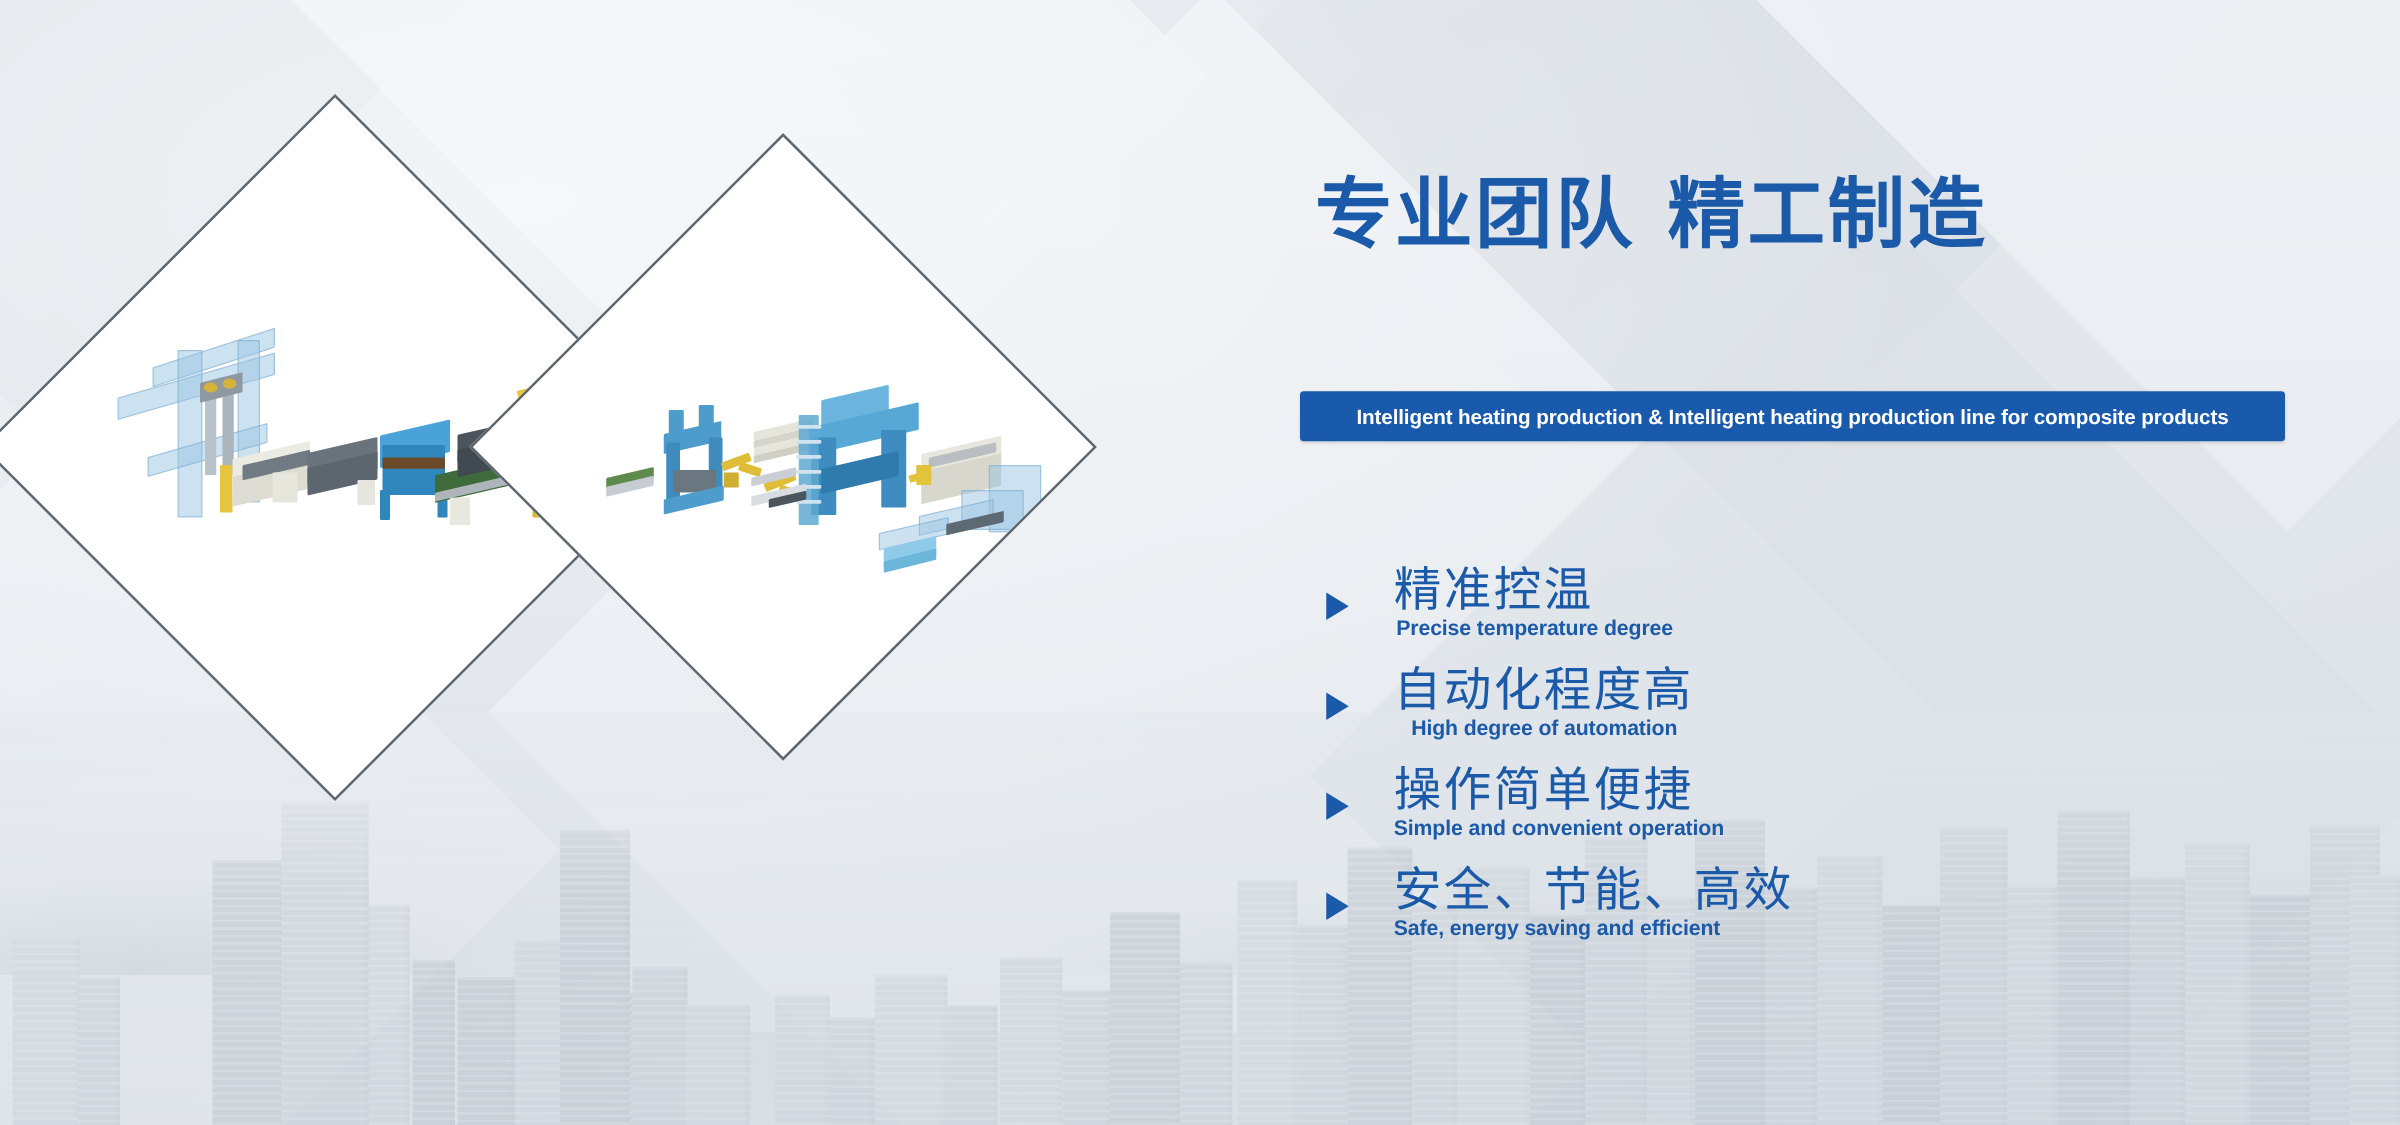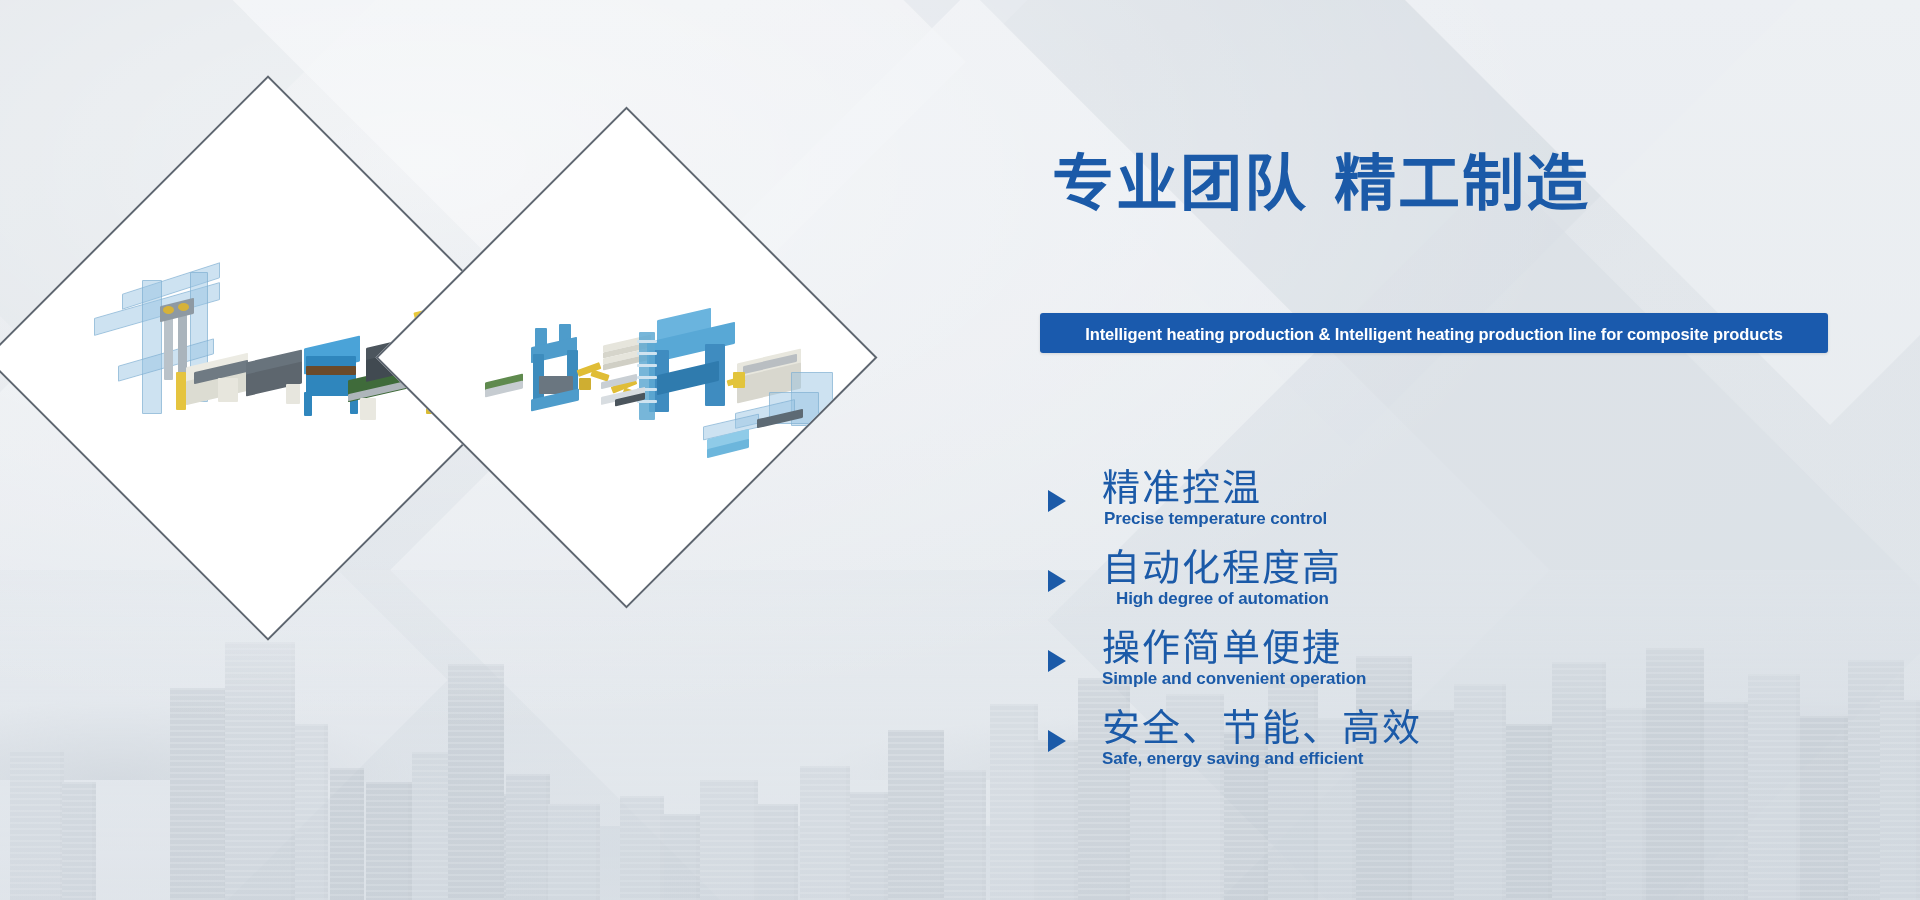--- a/index.html
+++ b/index.html
@@ -171,21 +171,21 @@
     position: absolute;
     left: 1040px;
     top: 0;
     width: 860px;
     height: 900px;
   }
 
   .headline {
     position: absolute;
     left: 12px;
-    top: 152px;
+    top: 140px;
     white-space: nowrap;
   }
   .headline .cn {
     font-family: "DejaVu Sans", "Liberation Sans", sans-serif;
     font-size: 62px;
     font-weight: 700;
     color: #1b5aa8;
     letter-spacing: 2px;
     line-height: 1.02;
     display: block;
@@ -232,24 +232,23 @@
     font-weight: 600;
     color: #ffffff;
     text-align: center;
     letter-spacing: -.1px;
     white-space: nowrap;
   }
 
   
   .features {
     position: absolute;
-    left: 0px;
+    left: 13px;
     top: 452px;
     width: 820px;
-    margin-top: 16px;
   }
   .feature {
     position: relative;
     height: 80px;
     padding-left: 62px;
     box-sizing: border-box;
   }
   .feature .arrow {
     position: absolute;
     left: 8px;
@@ -473,21 +472,21 @@
 
     <div class="bluebar">
       <span class="en">Intelligent heating production &amp; Intelligent heating production line for composite products</span>
     </div>
 
     <div class="features">
 
       <div class="feature f1">
         <span class="arrow"></span>
         <span class="cn">精准控温</span>
-        <span class="en">Precise temperature control</span>
+        <span class="en">Precise temperature degree</span>
       </div>
 
       <div class="feature f2">
         <span class="arrow"></span>
         <span class="cn">自动化程度高</span>
         <span class="en">High degree of automation</span>
       </div>
 
       <div class="feature f3">
         <span class="arrow"></span>

